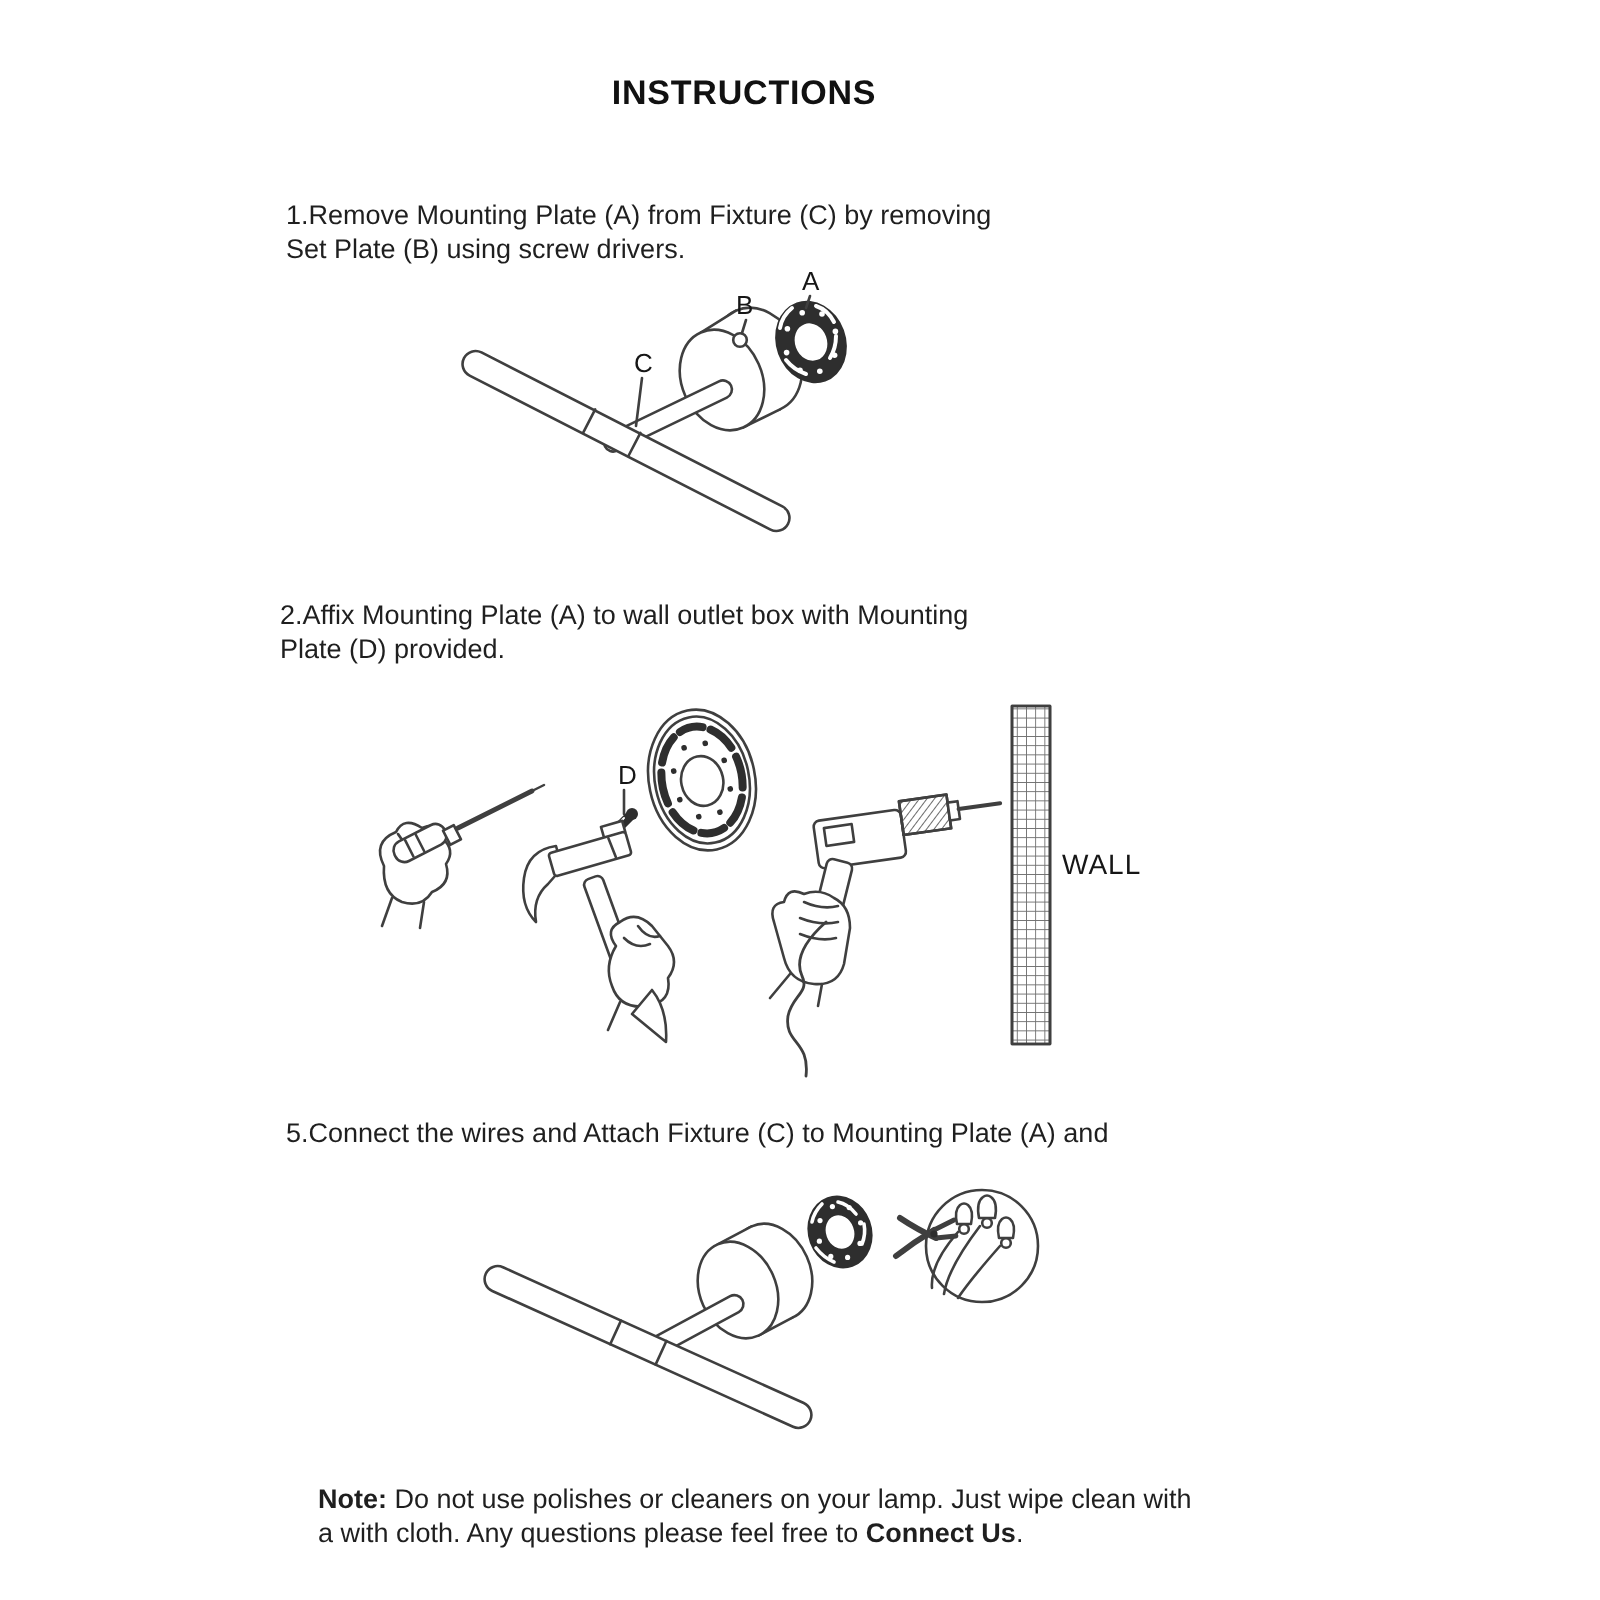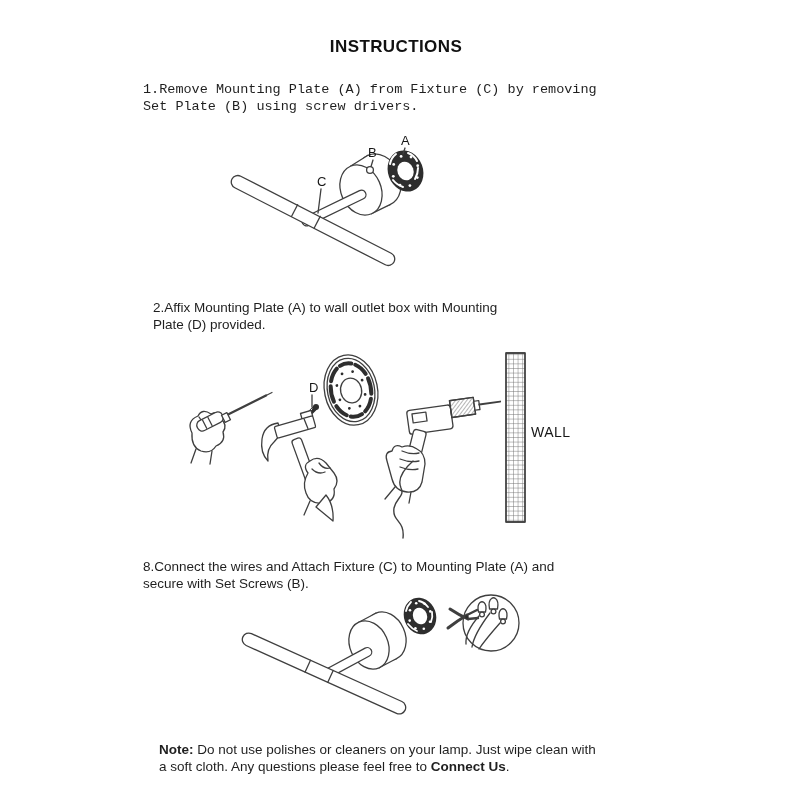--- a/index.html
+++ b/index.html
@@ -18,23 +18,23 @@
   svg .dark{fill:#2e2e2e;stroke:none;}
   svg text{font-family:"Liberation Sans",sans-serif;fill:#161616;stroke:none;}
   svg .lbl{font-size:13px;}
   svg .wall-lbl{font-size:14px;letter-spacing:.5px;}
 </style>
 </head>
 <body>
 
 <div id="page">
 
-  <div class="abs title" style="left:36px;top:37px;width:720px;">INSTRUCTIONS</div>
-
-  <div class="abs step" style="left:143px;top:82px;font-family:Liberation Mono, monospace;">
+  <div class="abs title" style="left:12px;top:37px;width:720px;">INSTRUCTIONS</div>
+
+  <div class="abs step" style="left:143px;top:100px;">
     <div>1.Remove Mounting Plate (A) from Fixture (C) by removing</div>
     <div>Set Plate (B) using screw drivers.</div>
   </div>
 
   <svg class="abs" style="left:215px;top:123px;" width="268" height="152" viewBox="0 0 268 152">
     <g class="ln">
 
       <g>
         <ellipse cx="164" cy="57" rx="21" ry="27" class="wfill" transform="rotate(-24 164 57)"></ellipse>
         <path d="M135.4,43.3 L153,32.3 L175,81.7 L156.6,90.7 Z" class="wfill" stroke="none"></path>
@@ -75,21 +75,21 @@
 
       <line x1="190" y1="25" x2="188" y2="31"></line>
       <line x1="158" y1="37" x2="156" y2="43.5"></line>
       <line x1="106" y1="66" x2="103" y2="90"></line>
     </g>
     <text x="186" y="22" class="lbl">A</text>
     <text x="153" y="34" class="lbl">B</text>
     <text x="102" y="63" class="lbl">C</text>
   </svg>
 
-  <div class="abs step" style="left:153px;top:300px;">
+  <div class="abs step" style="left:140px;top:300px;">
     <div>2.Affix Mounting Plate (A) to wall outlet box with Mounting</div>
     <div>Plate (D) provided.</div>
   </div>
 
   <svg class="abs" style="left:168px;top:345px;" width="404" height="202" viewBox="0 0 404 202">
     <defs>
       <pattern id="wallgrid" width="4.6" height="4.6" patternUnits="userSpaceOnUse">
         <path d="M0,0 H4.6 M0,0 V4.6" stroke="#6f6f6f" stroke-width="0.9" fill="none"></path>
       </pattern>
       <pattern id="hatch" width="3" height="3" patternUnits="userSpaceOnUse" patternTransform="rotate(45)">
@@ -192,22 +192,21 @@
       <g>
         <rect x="338" y="8" width="19" height="169" fill="url(#wallgrid)"></rect>
         <rect x="338" y="8" width="19" height="169" fill="none"></rect>
       </g>
     </g>
     <text x="141" y="47" class="lbl">D</text>
     <text x="363" y="92" class="wall-lbl">WALL</text>
   </svg>
 
   <div class="abs step" style="left:143px;top:559px;">
-    <div>8.Connect the wires and Attach Fixture (C) to Mounting Plate (A) and</div>
-    <div>secure with Set Screws (B).</div>
+    <div>5.Connect the wires and Attach Fixture (C) to Mounting Plate (A) and</div>
   </div>
 
   <svg class="abs" style="left:228px;top:588px;" width="300" height="135" viewBox="0 0 300 135">
     <g class="ln">
 
       <g>
         <ellipse cx="158" cy="48" rx="19" ry="25" class="wfill" transform="rotate(-24 158 48)"></ellipse>
         <path d="M130.8,34.2 L147.8,25.2 L168.2,70.8 L151.2,79.8 Z" class="wfill" stroke="none"></path>
         <line x1="130.8" y1="34.2" x2="147.8" y2="25.2"></line>
         <line x1="151.2" y1="79.8" x2="168.2" y2="70.8"></line>
@@ -264,16 +263,16 @@
           <line x1="239" y1="27" x2="249" y2="22" stroke-width="2.4"></line>
           <line x1="240" y1="31" x2="250" y2="30" stroke-width="2.4"></line>
           <circle cx="239" cy="29" r="1.8" class="dark"></circle>
         </g>
       </g>
     </g>
   </svg>
 
   <div class="abs note" style="left:143px;top:741px;">
     <div><b>Note:</b><span> Do not use polishes or cleaners on your lamp. Just wipe clean with</span></div>
-    <div><span>a soft cloth. Any questions please feel free to </span><b>Connect Us</b><span>.</span></div>
+    <div><span>a with cloth. Any questions please feel free to </span><b>Connect Us</b><span>.</span></div>
   </div>
 
 </div>
 
 </body></html>

